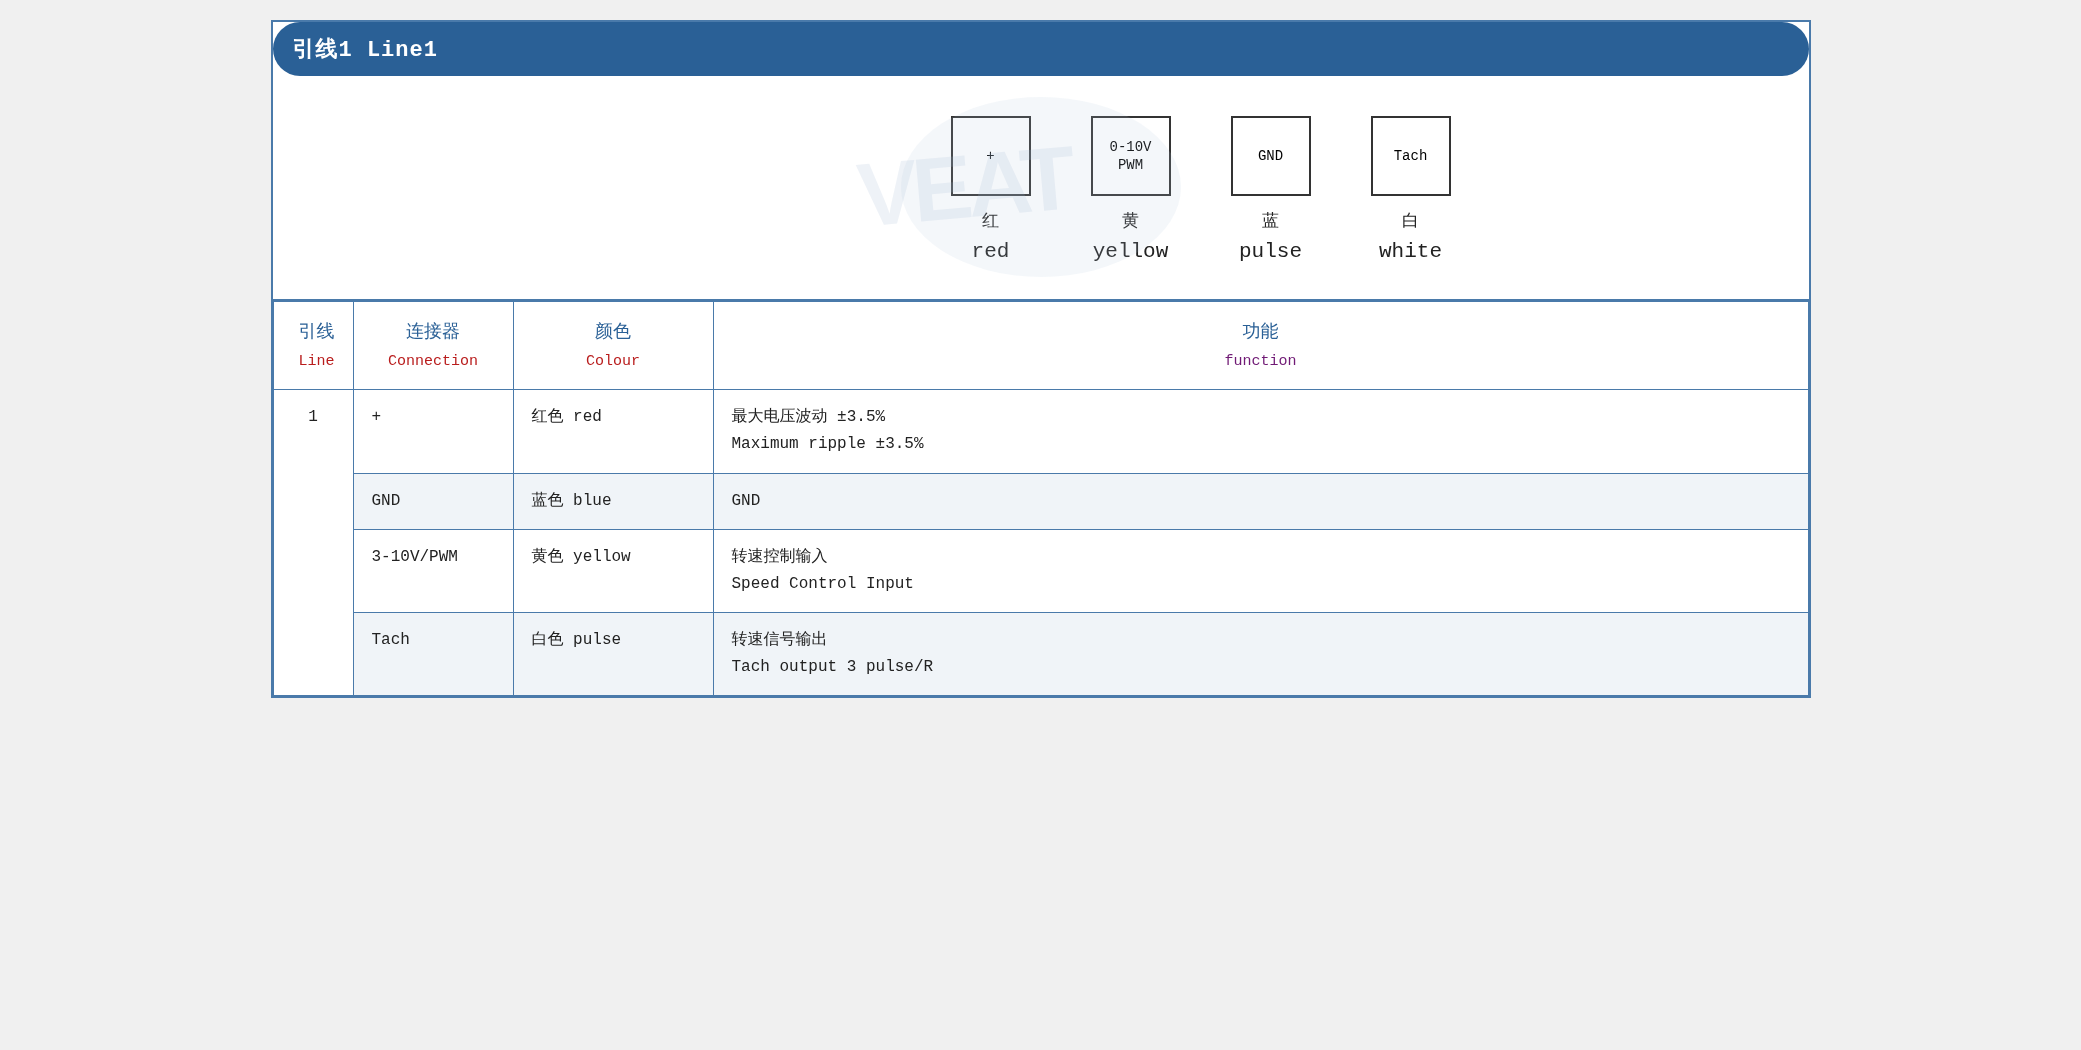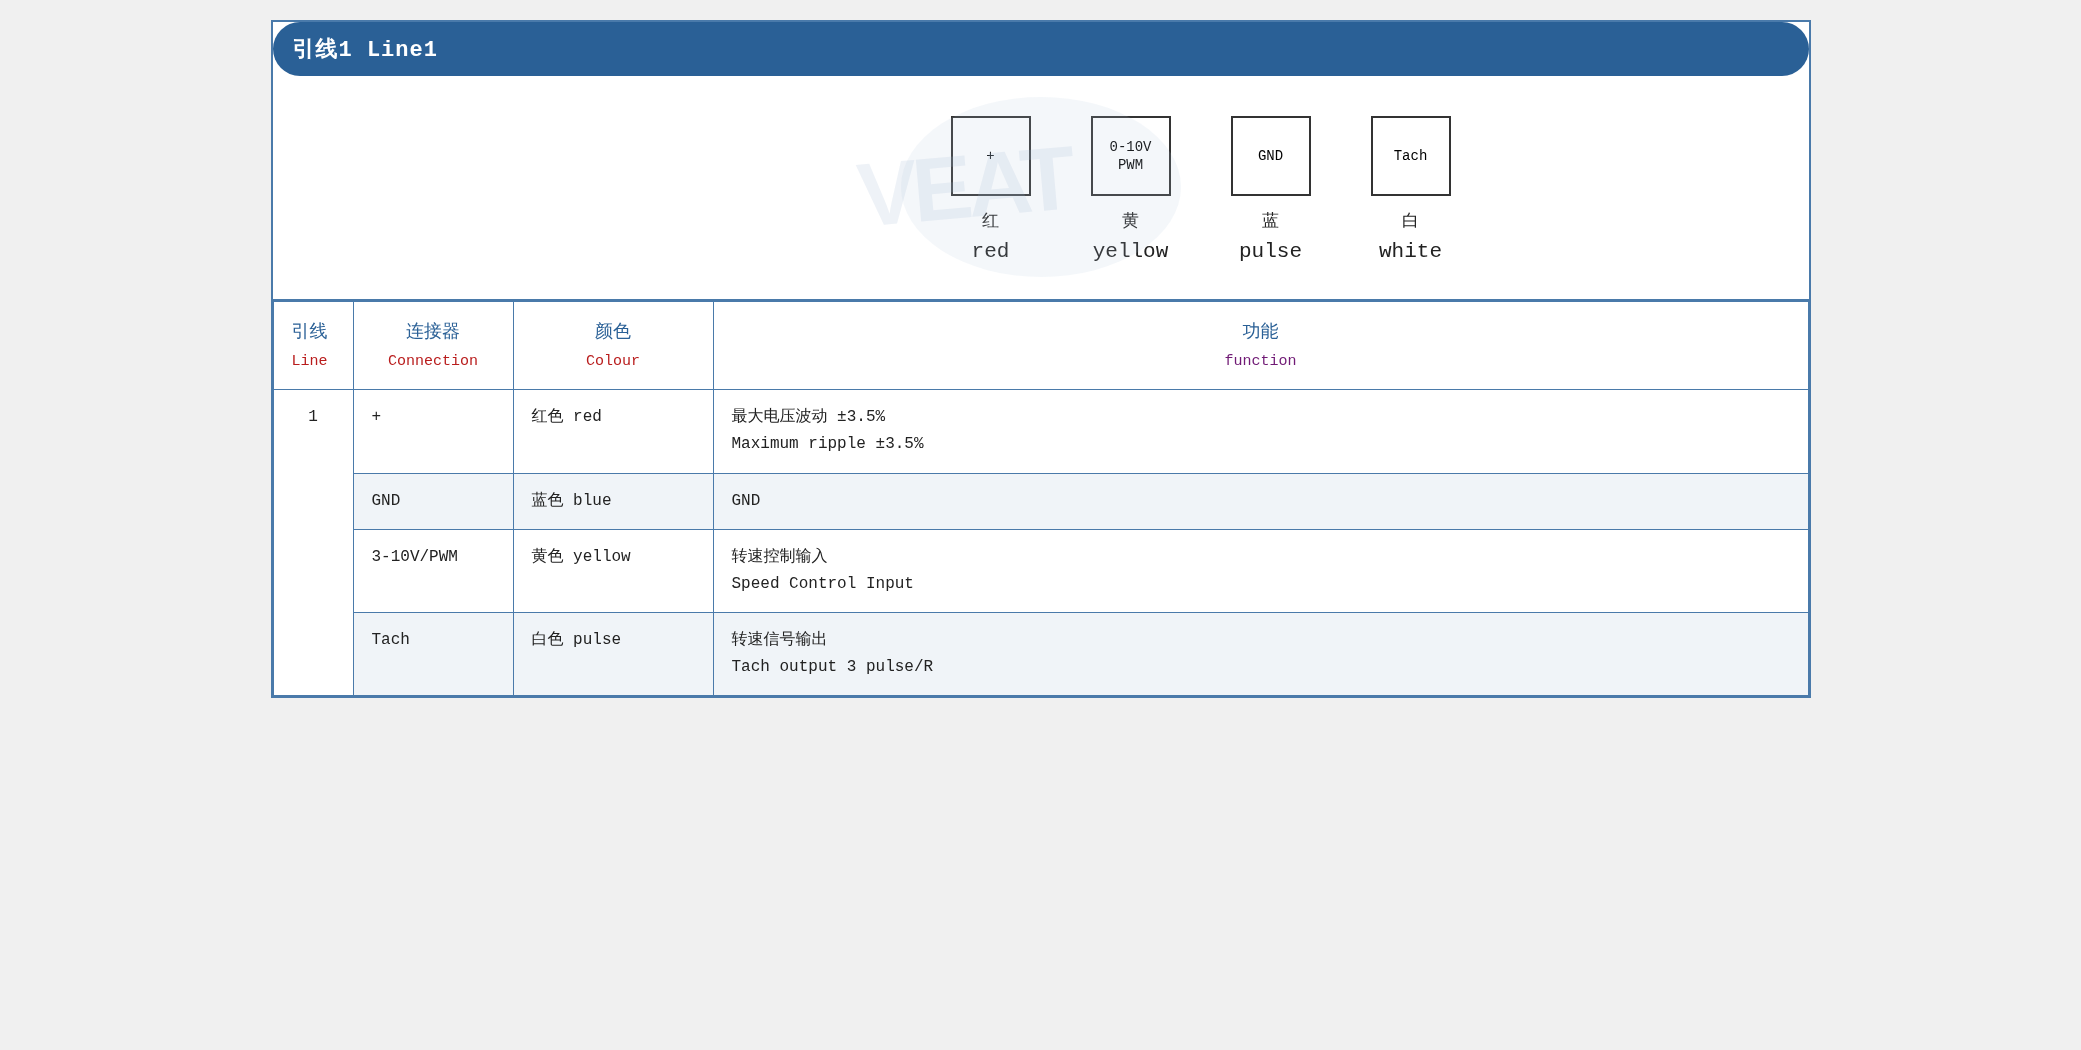--- a/index.html
+++ b/index.html
@@ -128,21 +128,21 @@
     }
 
     .main-table tbody td {
       color: #222;
       font-size: 16px;
       line-height: 1.7;
     }
 
     .col-line {
       width: 80px;
-      text-align: left;
+      text-align: right;
       vertical-align: middle;
     }
 
     .col-connection {
       width: 160px;
     }
 
     .col-colour {
       width: 200px;
     }

